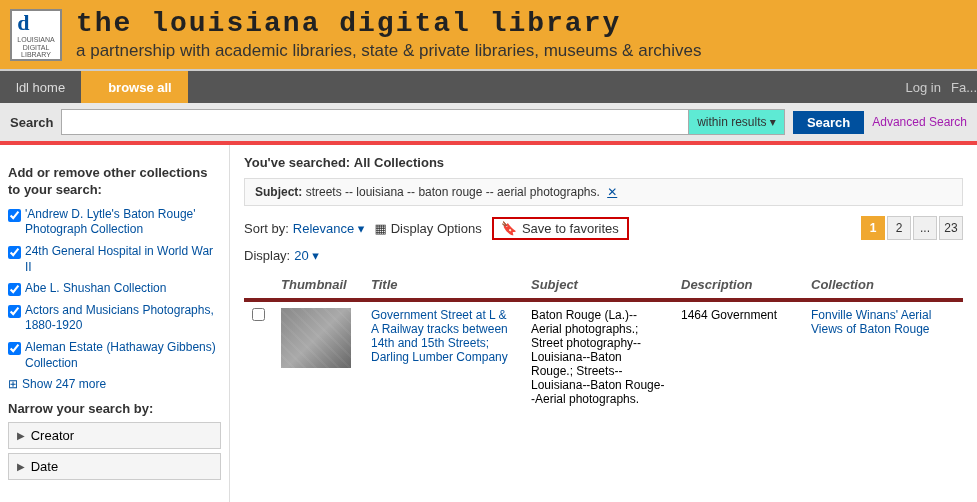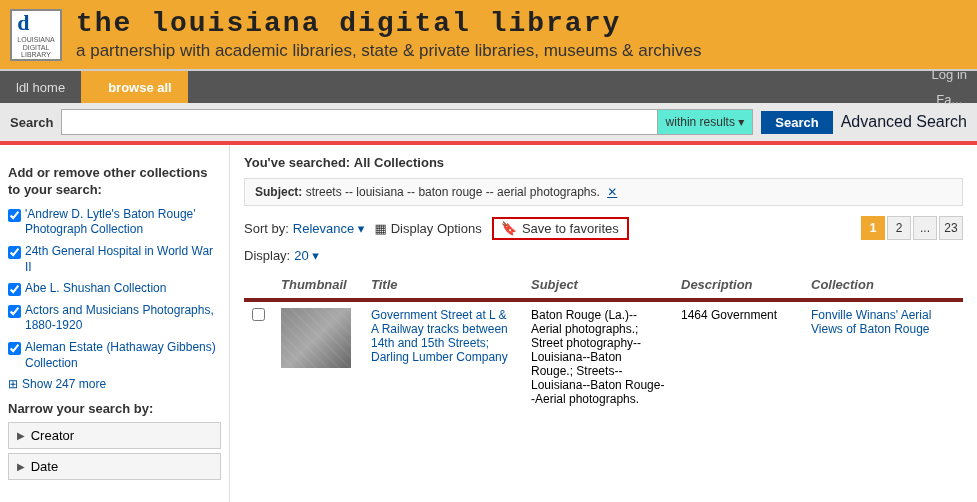--- a/index.html
+++ b/index.html
@@ -38,21 +38,21 @@
       display: flex;
       align-items: center;
       padding: 0;
       height: 32px;
     }
     .nav-item {
       color: #ddd; padding: 0 16px; height: 100%; display: flex; align-items: center;
       cursor: pointer; font-size: 13px;
     }
     .nav-item.active { background: #f0a830; color: #fff; font-weight: bold; padding-left: 27px; }
-    .nav-right { margin-left: auto; display: flex; align-items: center; color: #ccc; font-size: 13px; padding-right: 10px; gap: 10px; flex-direction: column; }
+    .nav-right { margin-left: auto; display: flex; align-items: center; color: #ccc; font-size: 13px; gap: 10px; }
     .nav-right a { color: #ccc; text-decoration: none; }
 
     
     .search-bar {
       background: #e8e8e8;
       display: flex;
       align-items: center;
       padding: 6px 10px;
       border-bottom: 4px solid #ef4444;
       gap: 8px;
@@ -65,21 +65,21 @@
     .search-input {
       flex: 1; border: none; outline: none; padding: 0 6px; font-size: 13px; height: 100%;
     }
     .within-results-btn {
       background: #5eead4; border-left: 1px solid #aaa; padding: 0 8px; height: 100%;
       display: flex; align-items: center; cursor: pointer; font-size: 12px; color: #333; white-space: nowrap;
     }
     .search-btn {
       background: #00509e; color: #fff; border: none; padding: 4px 14px; cursor: pointer; font-size: 13px; font-weight: bold;
     }
-    .advanced-search { color: #0f172a; text-decoration: none; font-size: 16px; }
+    .advanced-search { color: #a21caf; text-decoration: none; font-size: 12px; }
 
     
     .main {
       display: flex;
     }
 
     
     .sidebar {
       width: 230px; flex-shrink: 0; border-right: 1px solid #ddd; padding: 20px 8px;
     }

